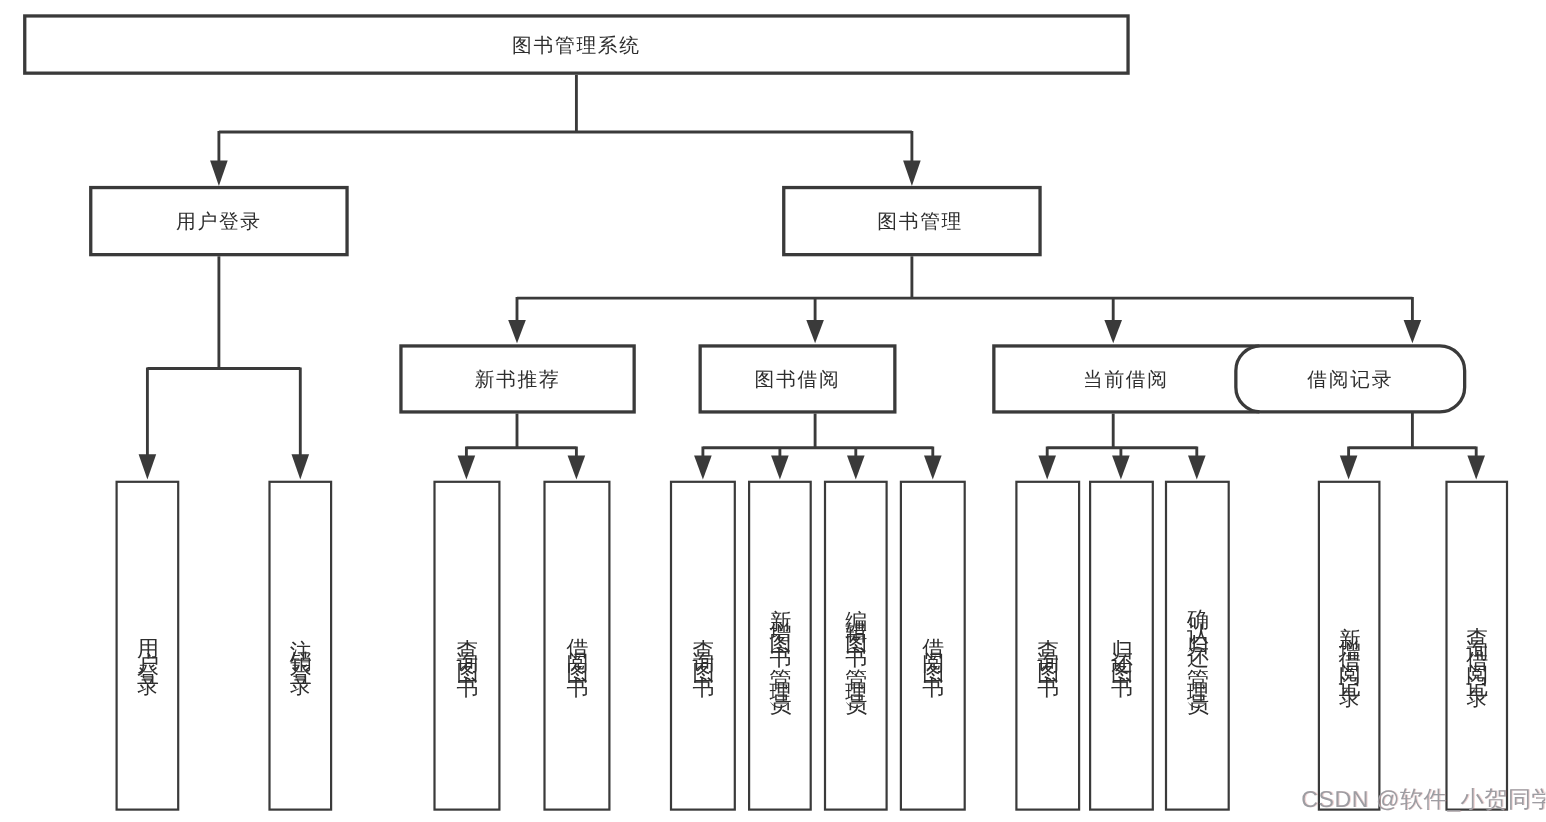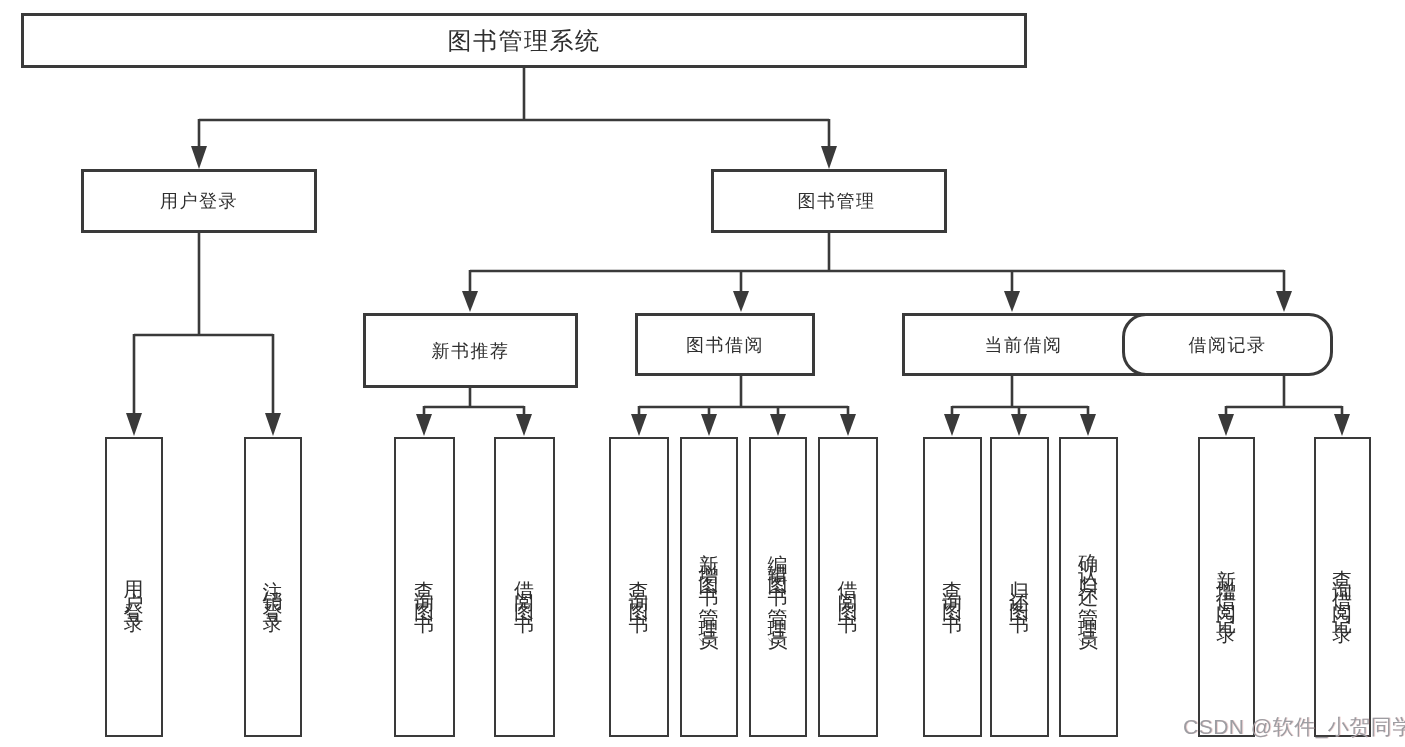--- a/index.html
+++ b/index.html
@@ -28,21 +28,21 @@
     justify-content: center;
     z-index: 2;
   }
   .node.thin { border-width: 2.5px; }
   .hlabel {
     font-size: 18px;
     letter-spacing: 1.5px;
     color: #2e2e2e;
     white-space: nowrap;
   }
-  .root .hlabel { font-size: 24px; }
+  .root .hlabel { font-size: 18px; }
   .vlabel {
     writing-mode: vertical-rl;
     text-orientation: mixed;
     font-size: 20px;
     letter-spacing: 11px;
     color: #2e2e2e;
     line-height: 1;
   }
   .watermark {
     position: absolute;
@@ -112,21 +112,21 @@
     <span class="hlabel">图书管理系统</span>
   </div>
 
   <div class="node" style="left:81px; top:169px; width:236px; height:64px;">
     <span class="hlabel">用户登录</span>
   </div>
   <div class="node" style="left:711px; top:169px; width:236px; height:64px;padding-left:15px;">
     <span class="hlabel">图书管理</span>
   </div>
 
-  <div class="node" style="left:363px; top:313px; width:215px; height:75px;">
+  <div class="node" style="left:363px; top:313px; width:215px; height:63px;">
     <span class="hlabel">新书推荐</span>
   </div>
   <div class="node" style="left:635px; top:313px; width:180px; height:63px;">
     <span class="hlabel">图书借阅</span>
   </div>
   <div class="node" style="left:902px; top:313px; width:243px; height:63px;">
     <span class="hlabel">当前借阅</span>
   </div>
   <div class="node" style="left:1122px; top:313px; width:211px; height:63px;border-radius:24px;">
     <span class="hlabel">借阅记录</span>

